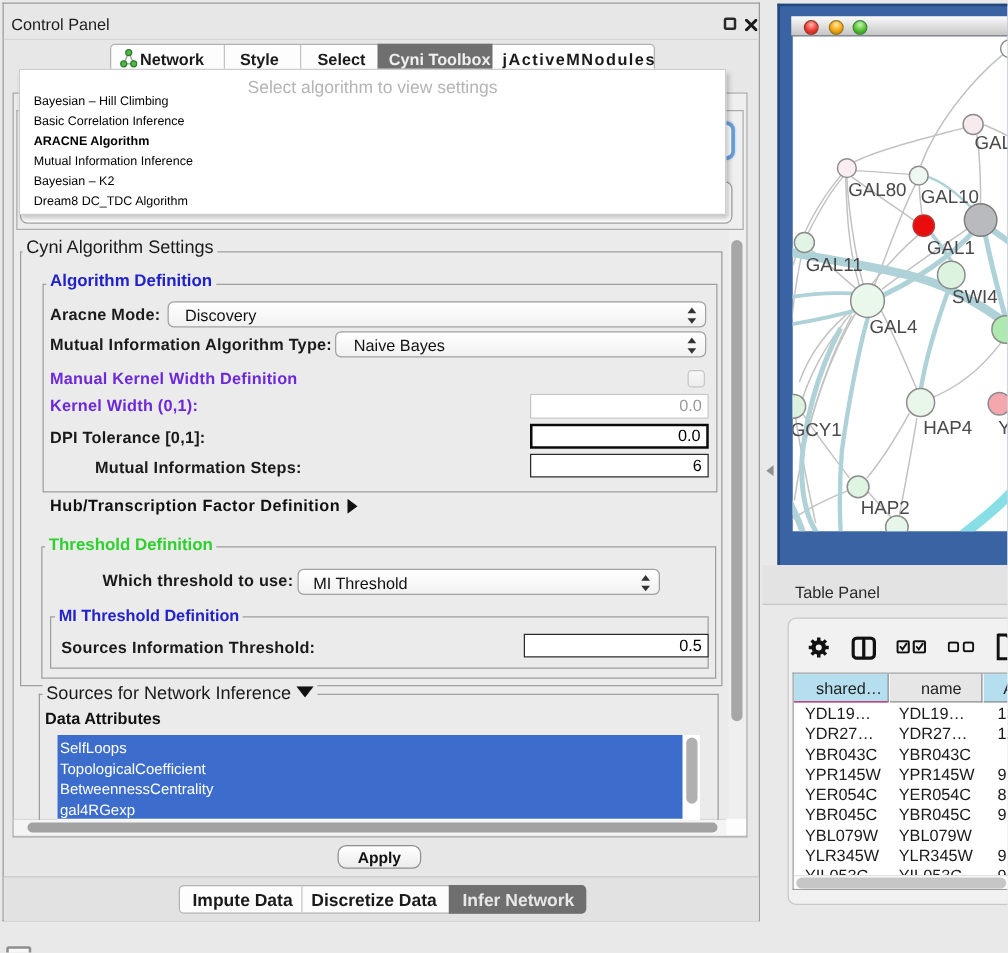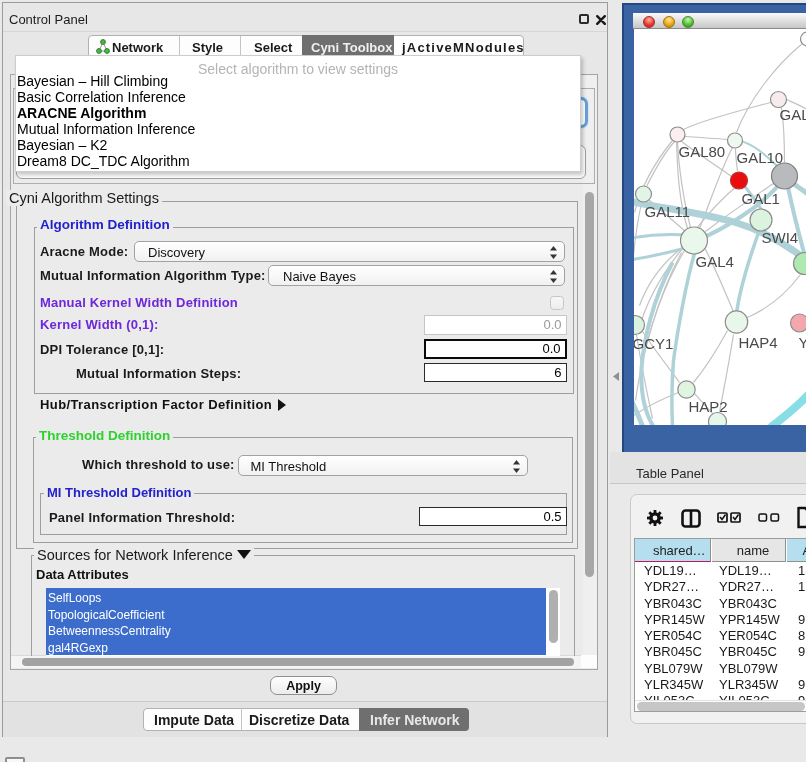--- a/index.html
+++ b/index.html
@@ -47,21 +47,21 @@
 <div class="b" style="left:584.5px;top:192px;width:9px;height:385px;background:#a7a7a7;border-radius:5px;"></div>
 <div class="b" style="left:11px;top:655px;width:571px;height:13px;background:#f4f4f4;border-top:1px solid #d9d9d9;"></div>
 <div class="b" style="left:22px;top:658px;width:552px;height:8px;background:#a2a2a2;border-radius:4px;"></div>
 <div class="b" style="left:581px;top:655px;width:16px;height:13px;background:#fdfdfd;"></div>
 
 <div class="b grp" style="left:13px;top:88px;width:582px;height:96px;border-color:#adadad;"></div>
 <div class="b" style="left:420px;top:97px;width:168px;height:31px;background:#fff;border:3px solid #66a0d8;border-radius:7px;box-shadow:0 0 2px #9cc4e8;"></div>
 <div class="b" style="left:16px;top:145px;width:570px;height:34px;background:#fdfdfd;border:1px solid #a0a0a0;border-radius:6px;"></div>
 
 <div class="b grp" style="left:15.5px;top:201px;width:562.5px;height:348px;"></div>
-<div class="b gt" style="left:6px;top:190px;font-size:14.5px;color:#1a1a1a;">Cyni Algorithm Settings</div>
+<div class="b gt" style="left:18px;top:190px;font-size:14.5px;color:#1a1a1a;">Cyni Algorithm Settings</div>
 
 <div class="b grp" style="left:33.5px;top:227px;width:540px;height:167px;"></div>
 <div class="b gt" style="left:37px;top:217px;font-size:13.5px;font-weight:bold;color:#2222cc;">Algorithm Definition</div>
 
 <div class="b lbl" style="left:40px;top:244px;">Aracne Mode:</div>
 <div class="b combo" style="left:134px;top:241px;width:431px;height:21px;">
     <span class="tx" style="left:13px;">Discovery</span>
     <svg class="arr" width="9" height="15" viewBox="0 0 9 15">
       <path d="M4.5 1 L8 5.5 L1 5.5 Z" fill="#333"></path>
       <path d="M4.5 14 L8 9.5 L1 9.5 Z" fill="#333"></path>
@@ -93,21 +93,21 @@
 <div class="b lbl" style="left:82px;top:457px;">Which threshold to use:</div>
 <div class="b combo" style="left:237.5px;top:454.5px;width:290px;height:21px;">
     <span class="tx" style="left:12px;">MI Threshold</span>
     <svg class="arr" width="9" height="15" viewBox="0 0 9 15">
       <path d="M4.5 1 L8 5.5 L1 5.5 Z" fill="#333"></path>
       <path d="M4.5 14 L8 9.5 L1 9.5 Z" fill="#333"></path>
     </svg>
   </div>
 <div class="b grp" style="left:40px;top:493px;width:527px;height:42px;"></div>
 <div class="b gt" style="left:44px;top:485px;font-size:13px;font-weight:bold;color:#2222cc;">MI Threshold Definition</div>
-<div class="b lbl" style="left:49px;top:510px;">Panel Information Threshold:</div>
+<div class="b lbl" style="left:49px;top:510px;">Sources Information Threshold:</div>
 <div class="b field" style="left:419px;top:506.5px;width:147.5px;height:19.5px;border:1px solid #2a2a2a;color:#000;line-height:17px;">0.5</div>
 
 <div class="b" style="left:31px;top:555px;width:544px;height:101px;border:1px solid #9e9e9e;border-bottom:none;"></div>
 <div class="b gt" style="left:34px;top:547px;font-size:14.5px;color:#1a1a1a;text-align:center;">Sources for Network Inference <svg width="14" height="9" viewBox="0 0 14 9" style="vertical-align:1px;">
       <path d="M0 0 L14 0 L7 9 Z" fill="#111"></path>
     </svg></div>
 <div class="b" style="left:36px;top:567px;font-size:13px;font-weight:bold;color:#111;">Data Attributes</div>
 
 <div class="b" style="left:46px;top:588px;width:514px;height:68px;background:#fff;"></div>
 <div class="b" style="left:46px;top:588px;width:500px;height:66.5px;background:#3d6dcc;"></div>
@@ -120,21 +120,21 @@
 
 <div class="b" style="left:143px;top:707.5px;width:326px;height:23px;background:#fdfdfd;border:1px solid #b2b2b2;border-radius:4px;"></div>
 <div class="b" style="left:241px;top:708px;width:1px;height:22px;background:#c4c4c4;"></div>
 <div class="b" style="left:358.5px;top:707.5px;width:110px;height:23px;background:#6f6f6f;border-radius:0 4px 4px 0;"></div>
 <div class="b" style="left:154px;top:711.5px;font-size:14px;font-weight:bold;color:#1a1a1a;">Impute Data</div>
 <div class="b" style="left:249px;top:711.5px;font-size:14px;font-weight:bold;color:#1a1a1a;">Discretize Data</div>
 <div class="b" style="left:370px;top:711.5px;font-size:14px;font-weight:bold;color:#e8e8e8;">Infer Network</div>
 
 <div class="b" style="left:15px;top:55px;width:566px;height:117px;background:#fff;border:1px solid #cdcdcd;box-shadow:2px 3px 4px rgba(0,0,0,0.22);"></div>
 <div class="b" style="left:15px;top:61px;width:566px;text-align:center;font-size:14px;color:#b4b4b4;">Select algorithm to view settings</div>
-<div class="b" style="left:17px;top:74px;font-size:14px;color:#000;line-height:15.9px;">Bayesian – Hill Climbing<br>Basic Correlation Inference<br><b>ARACNE Algorithm</b><br>Mutual Information Inference<br>Bayesian – K2<br>Dream8 DC_TDC Algorithm</div>
+<div class="b" style="left:27px;top:74px;font-size:10px;color:#000;line-height:15.9px;">Bayesian – Hill Climbing<br>Basic Correlation Inference<br><b>ARACNE Algorithm</b><br>Mutual Information Inference<br>Bayesian – K2<br>Dream8 DC_TDC Algorithm</div>
 
 <svg class="b" style="left:613px;top:372px;" width="6" height="9" viewBox="0 0 6 9">
     <path d="M6 0 L6 9 L0 4.5 Z" fill="#909090"></path>
   </svg>
 
 <div class="b" style="left:5px;top:757px;width:20px;height:12px;border:2.5px solid #8e8e8e;border-radius:2px;background:linear-gradient(#fbfbfb,#ececec);"></div>
 
 <div class="b" style="left:622px;top:3px;width:184px;height:449px;background:#3a63a3;border-left:2px solid #24477e;border-top:2px solid #24477e;"></div>
 <div class="b" style="left:633px;top:13px;width:173px;height:16px;background:linear-gradient(#fbfbfb,#c6c6c6);border-bottom:1px solid #8a8a8a;"></div>
 <div class="b" style="left:643px;top:15.5px;width:12px;height:12px;border-radius:50%;background:radial-gradient(circle at 50% 28%,#ffb3aa 0%,#ea3d33 55%,#b81c12 100%);border:0.5px solid #993328;"></div>

